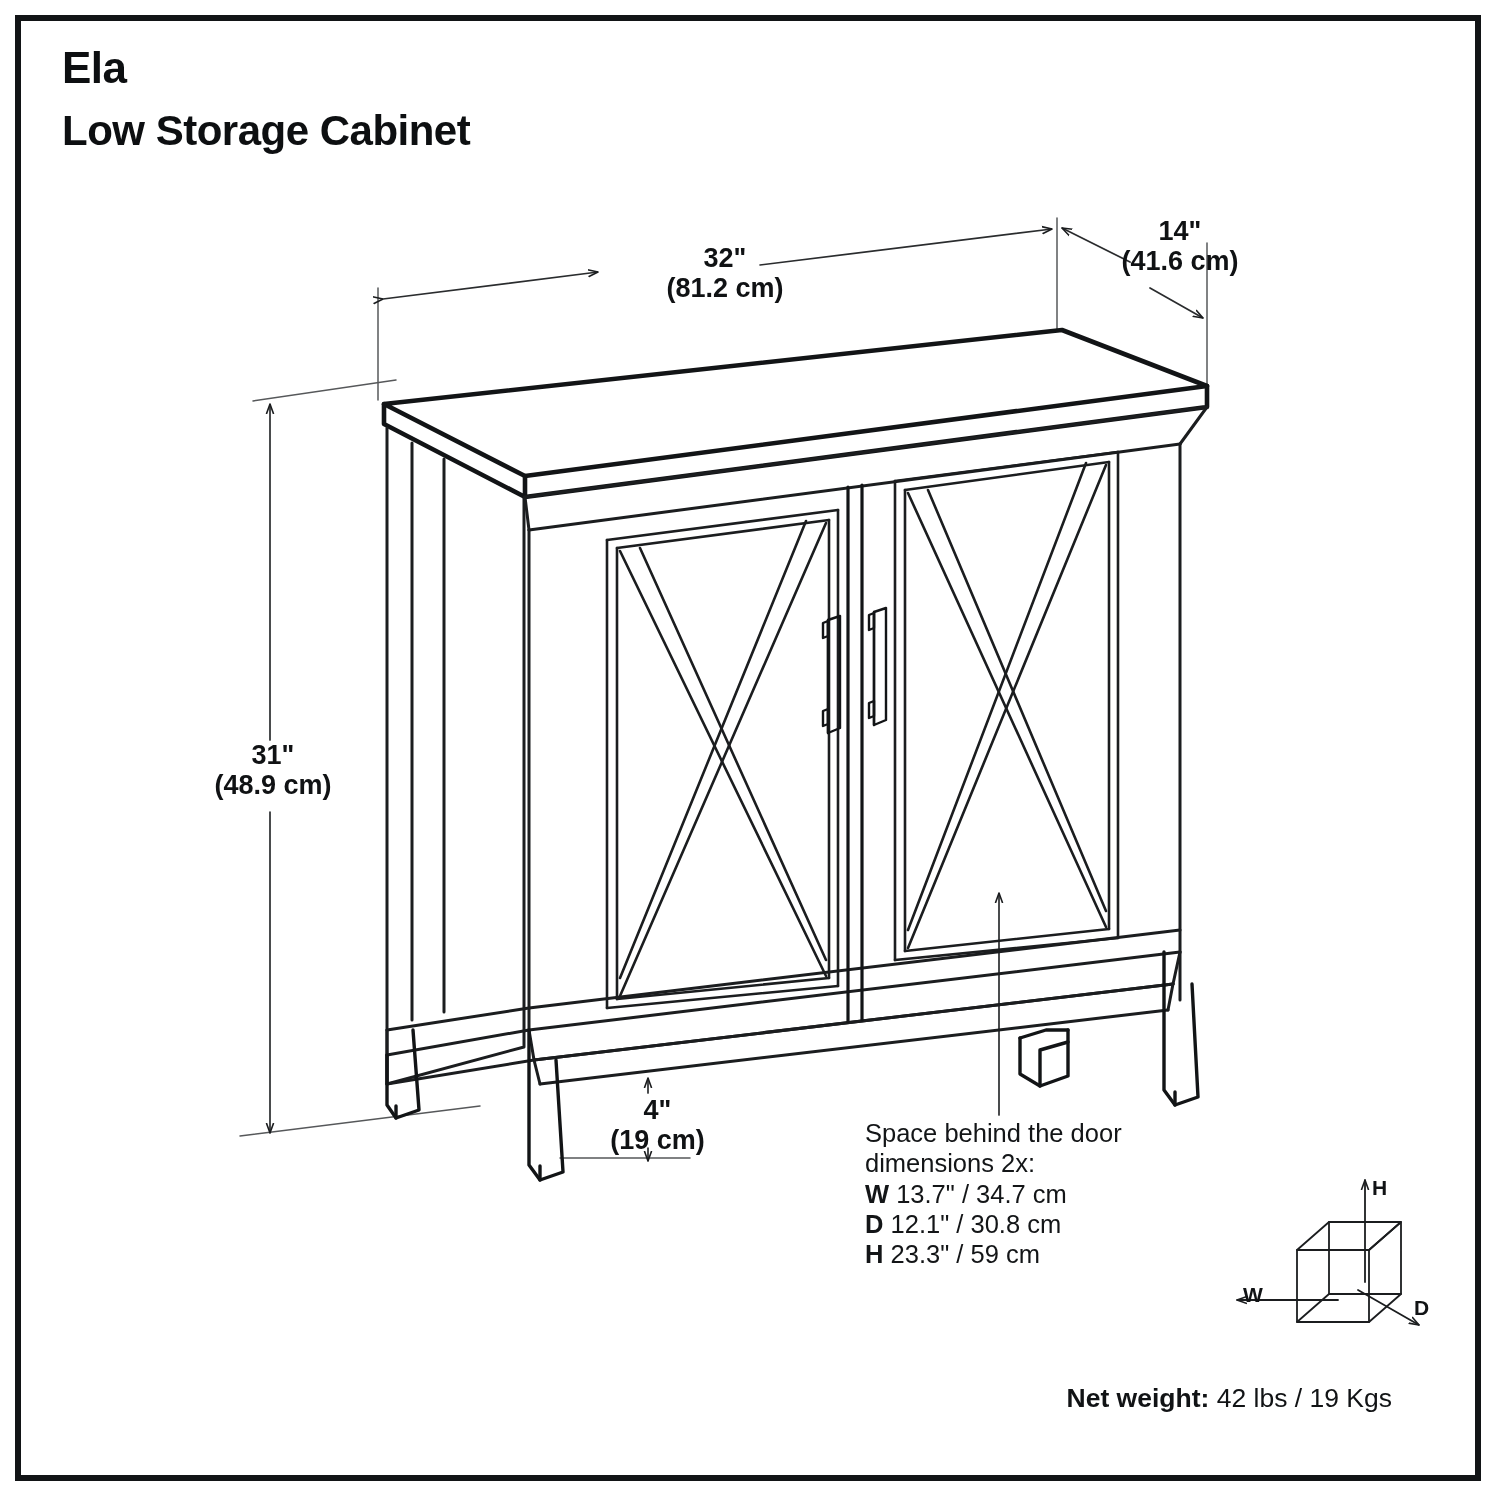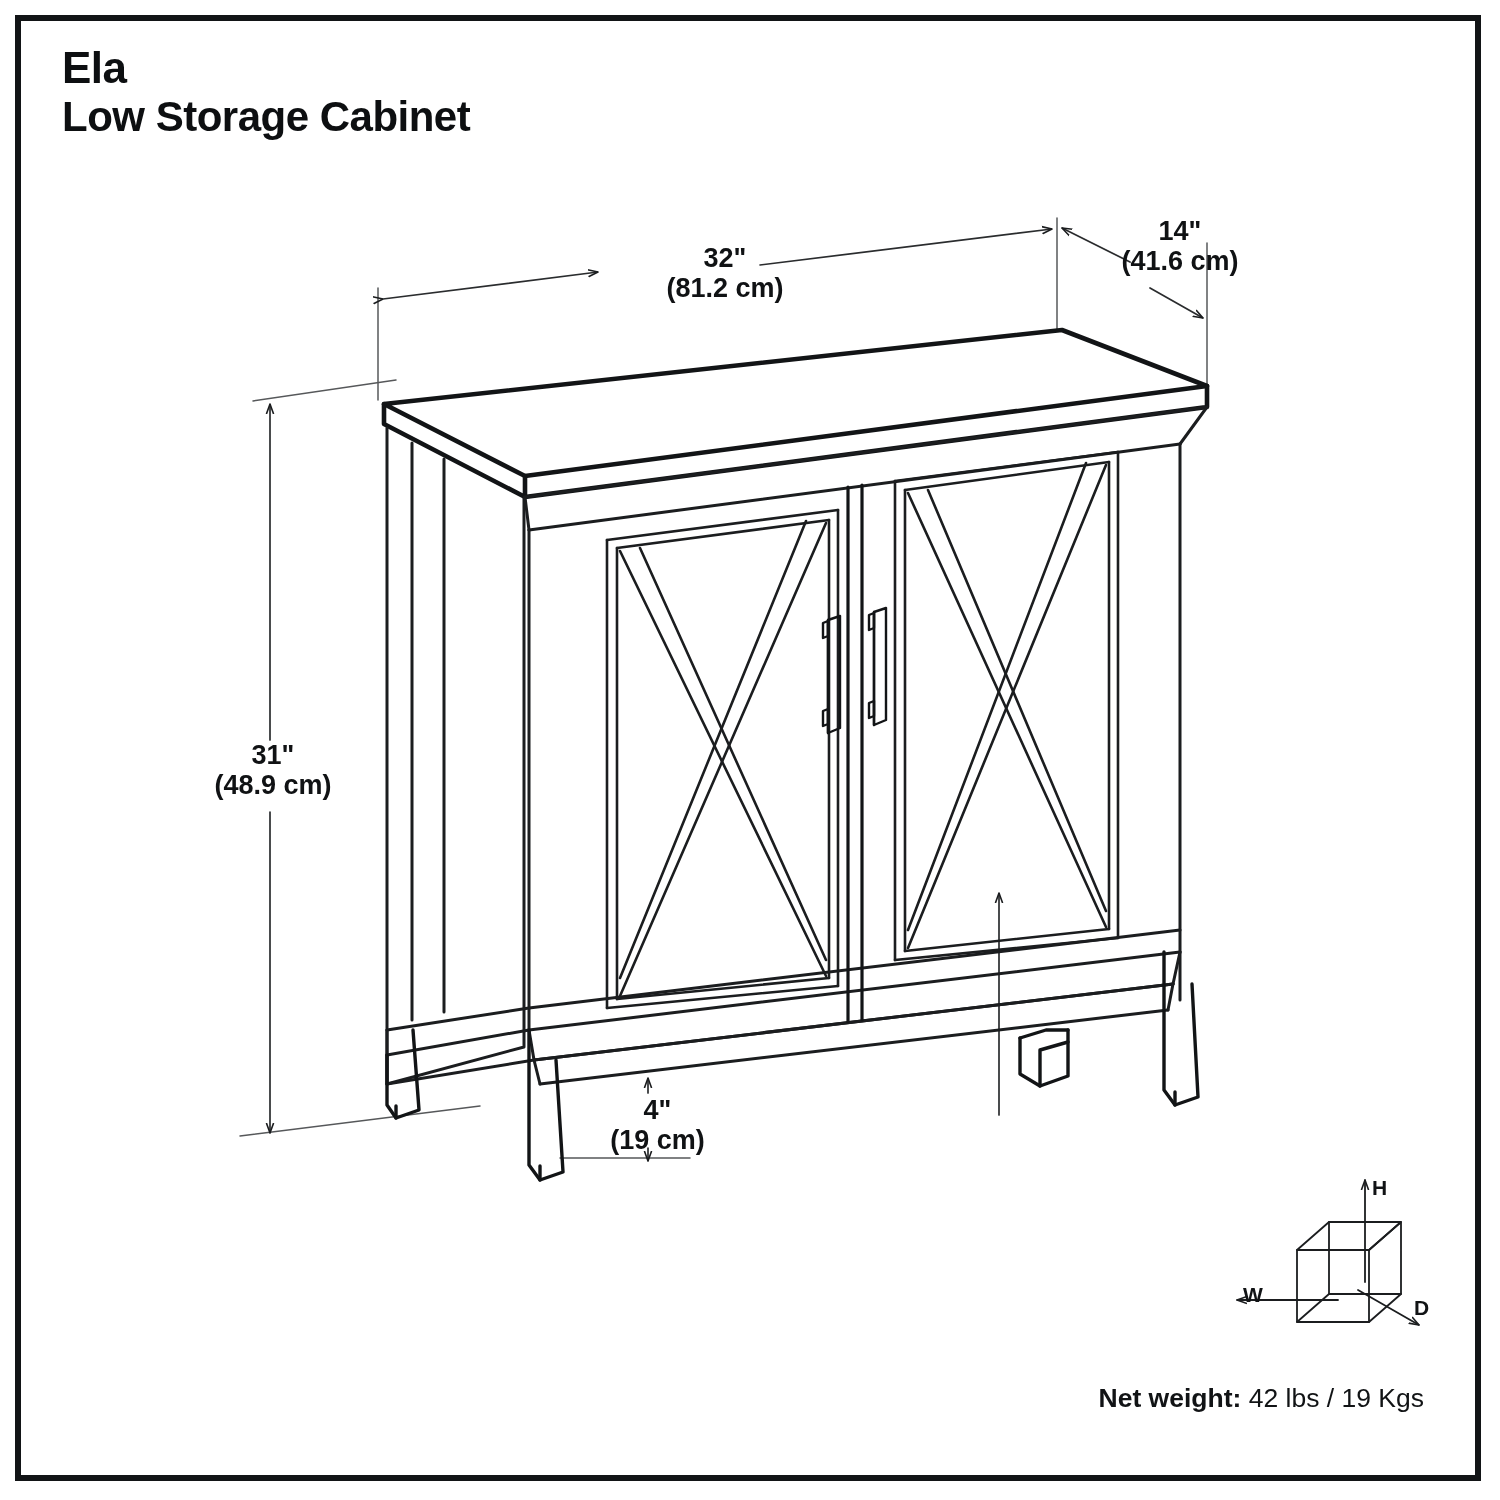--- a/index.html
+++ b/index.html
@@ -15,41 +15,41 @@
     border:6px solid #121416;box-sizing:border-box;
   }
   
   .heading{position:absolute;left:62px;top:44px;}
   .heading .ln1{
     font-size:44px;font-weight:bold;line-height:1.07;letter-spacing:-0.5px;
     color:#0d0f11;
   }
   .heading .ln2{
     font-size:42px;font-weight:bold;line-height:1.12;letter-spacing:-0.5px;
-    color:#0d0f11;margin-top:2px;
+    color:#0d0f11;margin-top:16px;
   }
   
   .dim{position:absolute;font-weight:bold;color:#101214;text-align:center;white-space:nowrap;}
   .dim .a{font-size:27px;line-height:1.12;display:block;}
   .dim .b{font-size:27px;line-height:1.12;display:block;}
   #dim-width{left:610px;top:243px;width:230px;}
   #dim-depth{left:1085px;top:216px;width:190px;}
   #dim-height{left:178px;top:740px;width:190px;}
   #dim-clear{left:570px;top:1095px;width:175px;}
   
   #callout{
     position:absolute;left:865px;top:1118px;width:300px;
     font-size:25.5px;line-height:1.19;color:#131517;
   }
   #callout .hd{display:block;}
   #callout .row{display:block;white-space:nowrap;}
   #callout .row b{font-weight:bold;}
   
   #netweight{
-    position:absolute;right:76px;top:1383px;
+    position:absolute;right:108px;top:1383px;
     font-size:26.5px;color:#111315;white-space:nowrap;
   }
   #netweight b{font-weight:bold;}
   
   .axlbl{position:absolute;font-size:21px;font-weight:bold;color:#111315;}
   #ax-h{left:1372px;top:1176px;}
   #ax-w{left:1243px;top:1283px;}
   #ax-d{left:1414px;top:1296px;}
   svg{display:block;}
 </style>
@@ -259,20 +259,27 @@
   <div class="dim" id="dim-height">
     <span class="a">31"</span>
     <span class="b">(48.9 cm)</span>
   </div>
 
   <div class="dim" id="dim-clear">
     <span class="a">4"</span>
     <span class="b">(19 cm)</span>
   </div>
 
+  <div id="callout">
+    <span class="hd">Space behind the door</span>
+    <span class="hd">dimensions 2x:</span>
+    <span class="row"><b>W</b> <span>13.7" / 34.7 cm</span></span>
+    <span class="row"><b>D</b> <span>12.1" / 30.8 cm</span></span>
+    <span class="row"><b>H</b> <span>23.3" / 59 cm</span></span>
+  </div>
 
   <div class="axlbl" id="ax-h">H</div>
   <div class="axlbl" id="ax-w">W</div>
   <div class="axlbl" id="ax-d">D</div>
 
   <div id="netweight">
     <b>Net weight:</b>
     <span>42 lbs / 19 Kgs</span>
   </div>
 

